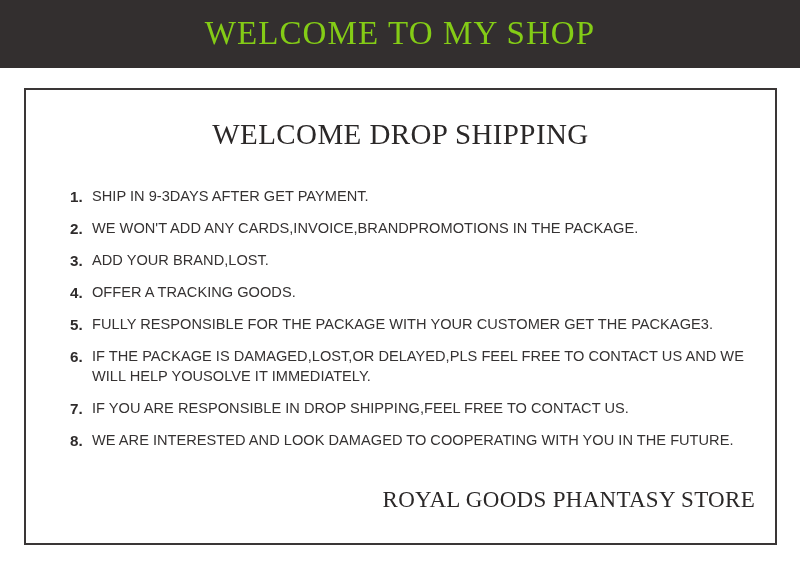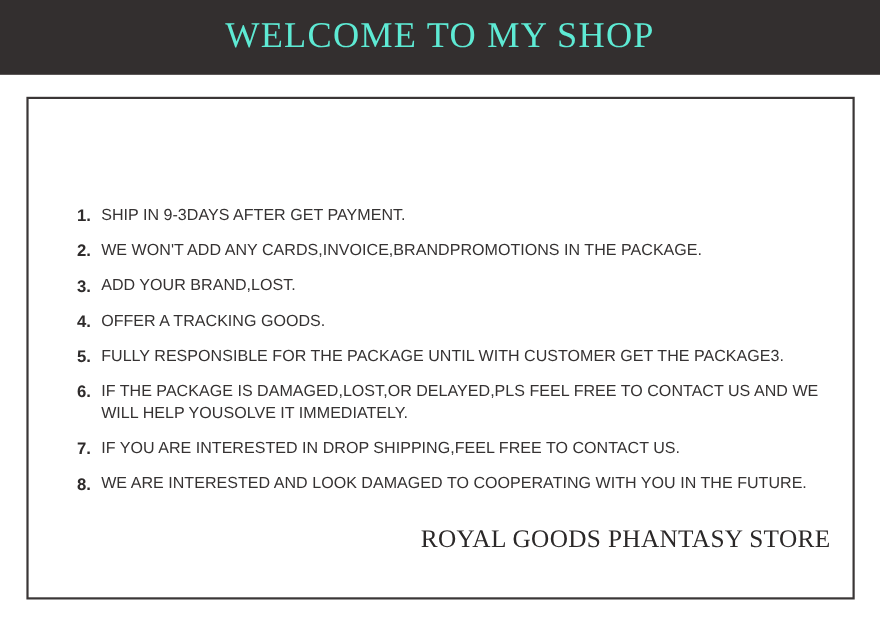--- a/index.html
+++ b/index.html
@@ -30,21 +30,21 @@
     height: 68px;
     background: #332f2f;
     display: flex;
     align-items: center;
     justify-content: center;
   }
   .banner-title {
     font-family: "Liberation Serif", serif;
     font-size: 33px;
     line-height: 1;
-    color: #5eead4;
+    color: #84cc16;
     letter-spacing: 1.1px;
     white-space: nowrap;
     font-weight: 400;
     padding-bottom: 2px;
   }
 
   
   .card {
     position: absolute;
     left: 24px;
@@ -97,70 +97,71 @@
     color: #2e2b2b;
   }
   .term-text {
     display: block;
   }
 
   
   .signature {
     position: absolute;
     right: 20px;
-    bottom: 42px;
+    bottom: 32px;
     font-family: "Liberation Serif", serif;
     font-size: 23px;
     line-height: 1;
     color: #2b2828;
     letter-spacing: 0.3px;
     white-space: nowrap;
     font-weight: 400;
   }
 </style>
 </head>
 <body>
 
 <div class="page">
 
   <div class="banner">
     <div class="banner-title">WELCOME TO MY SHOP</div>
   </div>
 
   <div class="card">
 
+    <div class="card-title">WELCOME DROP SHIPPING</div>
 
     <ul class="terms">
       <li class="term">
         <span class="term-num">1.</span>
         <span class="term-text">SHIP IN 9-3DAYS AFTER GET PAYMENT.</span>
       </li>
       <li class="term">
         <span class="term-num">2.</span>
         <span class="term-text">WE WON'T ADD ANY CARDS,INVOICE,BRANDPROMOTIONS IN THE PACKAGE.</span>
       </li>
       <li class="term">
         <span class="term-num">3.</span>
         <span class="term-text">ADD YOUR BRAND,LOST.</span>
       </li>
       <li class="term">
         <span class="term-num">4.</span>
         <span class="term-text">OFFER A TRACKING GOODS.</span>
       </li>
       <li class="term">
         <span class="term-num">5.</span>
-        <span class="term-text">FULLY RESPONSIBLE FOR THE PACKAGE UNTIL WITH CUSTOMER GET THE PACKAGE3.</span>
+        <span class="term-text">FULLY RESPONSIBLE FOR THE PACKAGE WITH YOUR CUSTOMER GET THE PACKAGE3.</span>
       </li>
       <li class="term">
         <span class="term-num">6.</span>
         <span class="term-text">IF THE PACKAGE IS DAMAGED,LOST,OR DELAYED,PLS FEEL FREE TO CONTACT US AND WE WILL HELP YOUSOLVE IT IMMEDIATELY.</span>
       </li>
       <li class="term">
         <span class="term-num">7.</span>
-        <span class="term-text">IF YOU ARE INTERESTED IN DROP SHIPPING,FEEL FREE TO CONTACT US.</span>
+        <span class="term-text">IF YOU ARE RESPONSIBLE IN DROP SHIPPING,FEEL FREE TO CONTACT US.</span>
       </li>
       <li class="term">
         <span class="term-num">8.</span>
         <span class="term-text">WE ARE INTERESTED AND LOOK DAMAGED TO COOPERATING WITH YOU IN THE FUTURE.</span>
       </li>
     </ul>
 
     <div class="signature">ROYAL GOODS PHANTASY STORE</div>
 
   </div>

